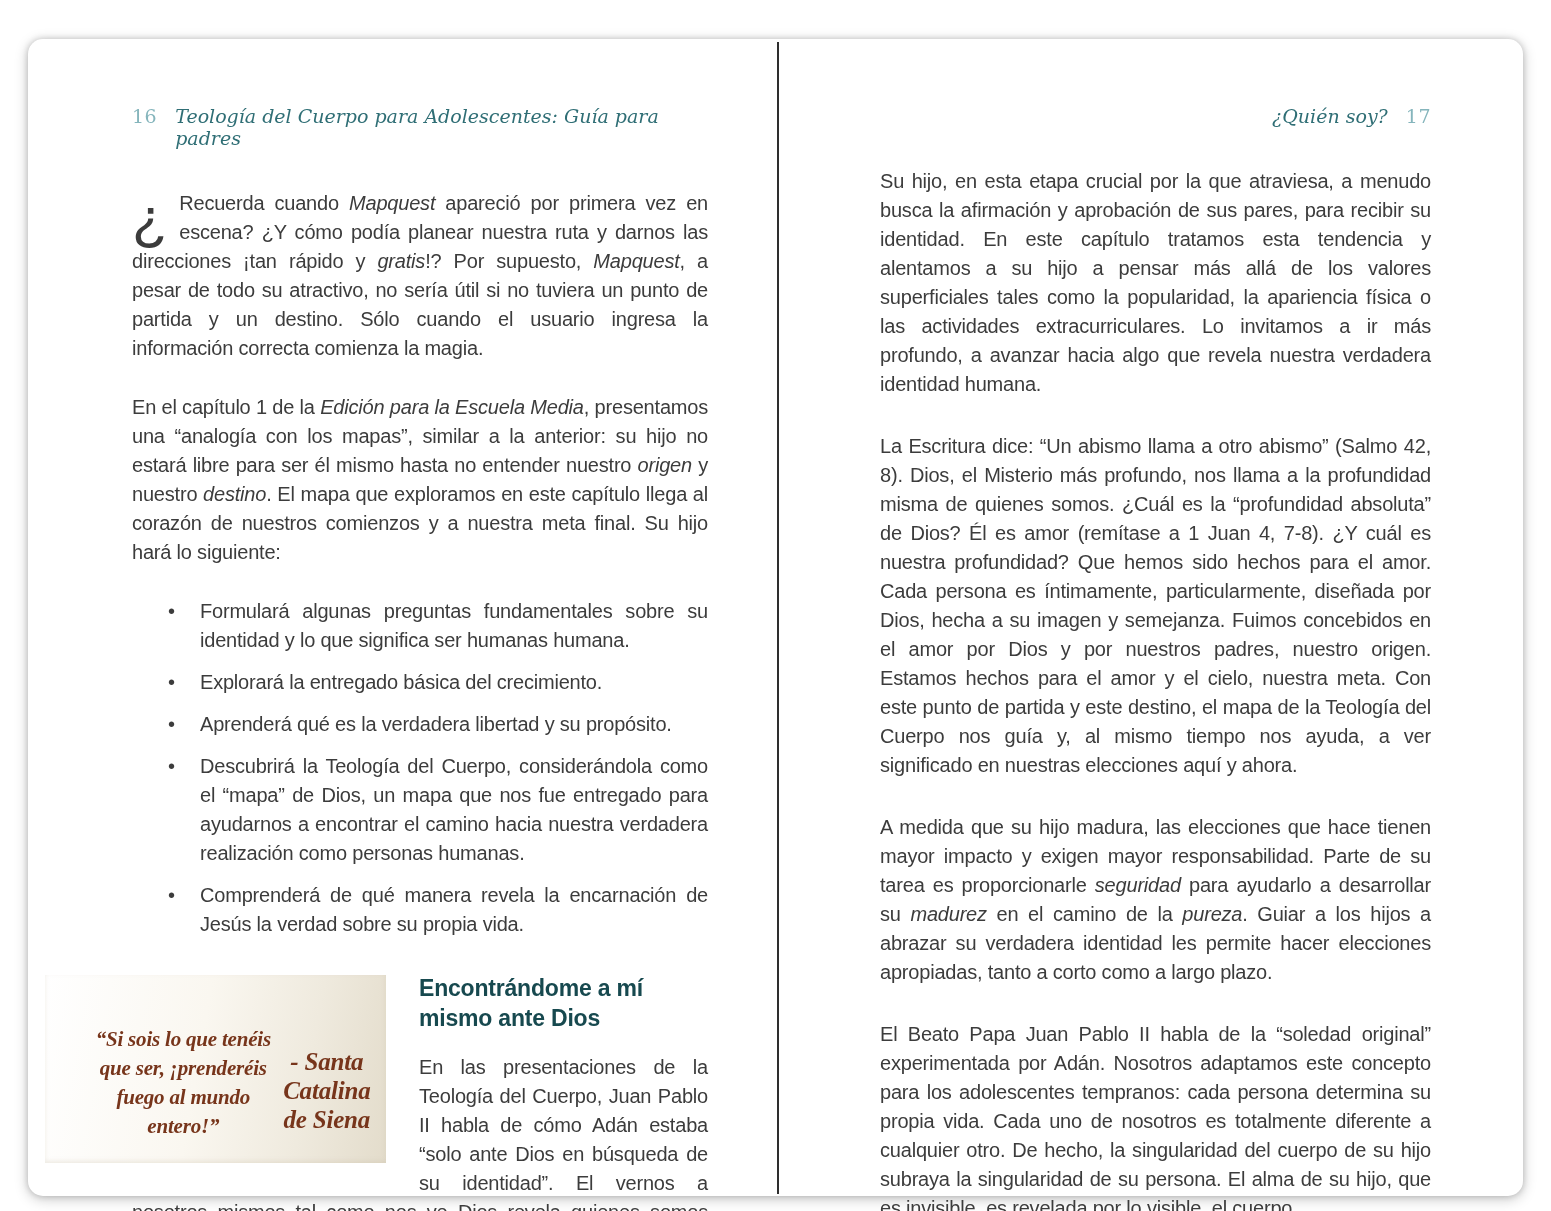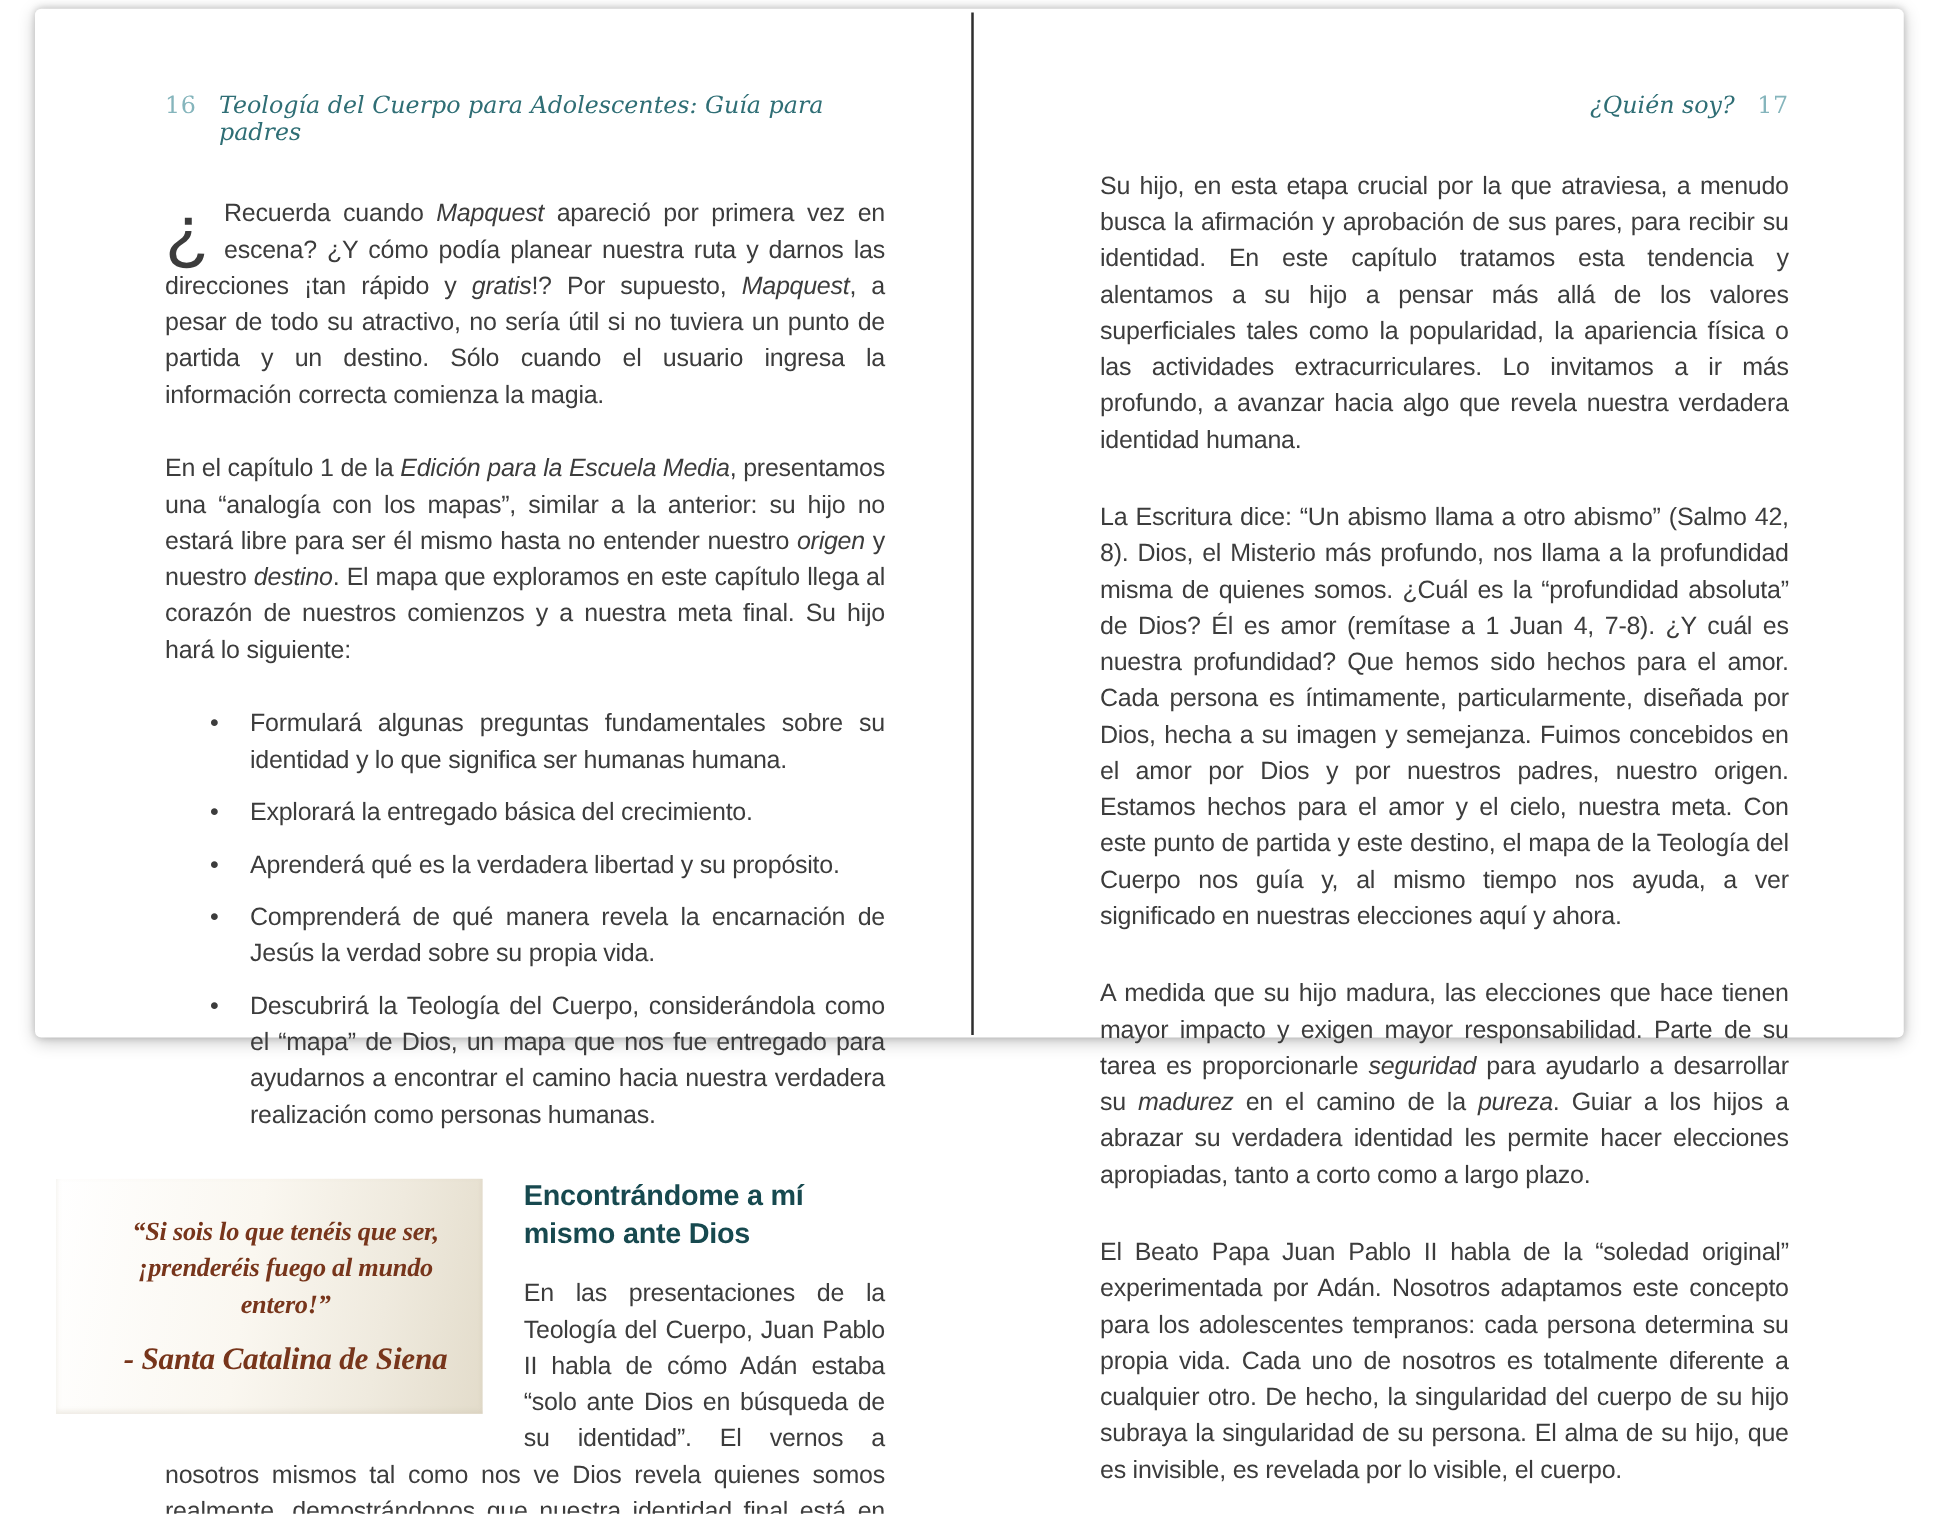--- a/index.html
+++ b/index.html
@@ -1,21 +1,21 @@
 <!DOCTYPE html>
 <html><head>
 <meta charset="utf-8">
 <style>
   * { margin:0; padding:0; box-sizing:border-box; }
   html,body { width:1551px; height:1211px; background:#ffffff; font-family:"Liberation Sans",sans-serif; }
   .stage { position:relative; width:1551px; height:1211px; overflow:hidden; }
 
   .spread {
-    position:absolute; left:28px; top:7px; width:1495px; height:823px;
-    background:#ffffff; border-radius:5px;
+    position:absolute; left:28px; top:39px; width:1495px; height:1157px;
+    background:#ffffff; border-radius:15px;
     box-shadow:0 0 6px rgba(0,0,0,.18), 0 3px 14px rgba(0,0,0,.22);
   }
   .gutter-line {
     position:absolute; left:749px; top:3px; bottom:2px; width:2px;
     background:#2e2e2e;
   }
 
   .page { position:absolute; top:0; height:100%; }
   .page-left  { left:0; width:749px; padding:66px 69px 0 104px; }
   .page-right { left:751px; width:744px; padding:66px 92px 16px 101px; }
@@ -43,21 +43,21 @@
   ul.chapter-goals li::before {
     content:"•"; position:absolute; left:0; top:0; color:#3c3c3c; font-size:20px;
   }
 
   
   .quote-box {
     float:left; width:341px; height:188px;
     margin:2px 33px 26px -87px;
     background:linear-gradient(100deg, #ffffff 0%, #faf7f0 45%, #efeade 75%, #e3dccb 100%);
     box-shadow:inset 0 -2px 4px rgba(190,180,155,.25);
-    display:flex; flex-direction:column; align-items:center; justify-content:flex-start;
+    display:flex; flex-direction:row; align-items:center; justify-content:flex-start;
     padding:28px 14px 0 40px; text-align:center;
     font-family:"Liberation Serif",serif; font-style:italic; font-weight:700; color:#77351b;
   }
   .quote-text { font-size:21px; line-height:29px; }
   .quote-attr { font-size:25px; margin-top:15px; }
 
   .subheading {
     font-family:"Liberation Sans",sans-serif; font-weight:700;
     font-size:23px; line-height:30px; color:#17494f;
     margin-bottom:20px; text-align:left; letter-spacing:-0.2px;
@@ -82,22 +82,22 @@
 
       <div class="body-text">
         <p><span class="dropcap">¿</span><span><span>Recuerda cuando </span><em>Mapquest</em><span> apareció por primera vez en escena? ¿Y cómo podía planear nuestra ruta y darnos las direcciones ¡tan rápido y </span><em>gratis</em><span>!? Por supuesto, </span><em>Mapquest</em><span>, a pesar de todo su atractivo, no sería útil si no tuviera un punto de partida y un destino. Sólo cuando el usuario ingresa la información correcta comienza la magia.</span></span></p>
 
         <p><span>En el capítulo 1 de la </span><em>Edición para la Escuela Media</em><span>, presentamos una “analogía con los mapas”, similar a la anterior: su hijo no estará libre para ser él mismo hasta no entender nuestro </span><em>origen</em><span> y nuestro </span><em>destino</em><span>. El mapa que exploramos en este capítulo llega al corazón de nuestros comienzos y a nuestra meta final. Su hijo hará lo siguiente:</span></p>
 
         <ul class="chapter-goals">
           <li>Formulará algunas preguntas fundamentales sobre su identidad y lo que significa ser humanas humana.</li>
           <li>Explorará la entregado básica del crecimiento.</li>
           <li>Aprenderá qué es la verdadera libertad y su propósito.</li>
+          <li>Descubrirá la Teología del Cuerpo, considerándola como el “mapa” de Dios, un mapa que nos fue entregado para ayudarnos a encontrar el camino hacia nuestra verdadera realización como personas humanas.</li>
           <li>Comprenderá de qué manera revela la encarnación de Jesús la verdad sobre su propia vida.</li>
-          <li>Descubrirá la Teología del Cuerpo, considerándola como el “mapa” de Dios, un mapa que nos fue entregado para ayudarnos a encontrar el camino hacia nuestra verdadera realización como personas humanas.</li>
         </ul>
 
         <div>
           <div class="quote-box">
             <div class="quote-text">“Si sois lo que tenéis que ser, ¡prenderéis fuego al mundo entero!”</div>
             <div class="quote-attr">- Santa Catalina de Siena</div>
           </div>
           <h2 class="subheading">Encontrándome a mí mismo ante Dios</h2>
           <p class="wrap-para">En las presentaciones de la Teología del Cuerpo, Juan Pablo II habla de cómo Adán estaba “solo ante Dios en búsqueda de su identidad”. El vernos a nosotros mismos tal como nos ve Dios revela quienes somos realmente, demostrándonos que nuestra identidad final está en nuestra relación con Dios.</p>
         </div>

